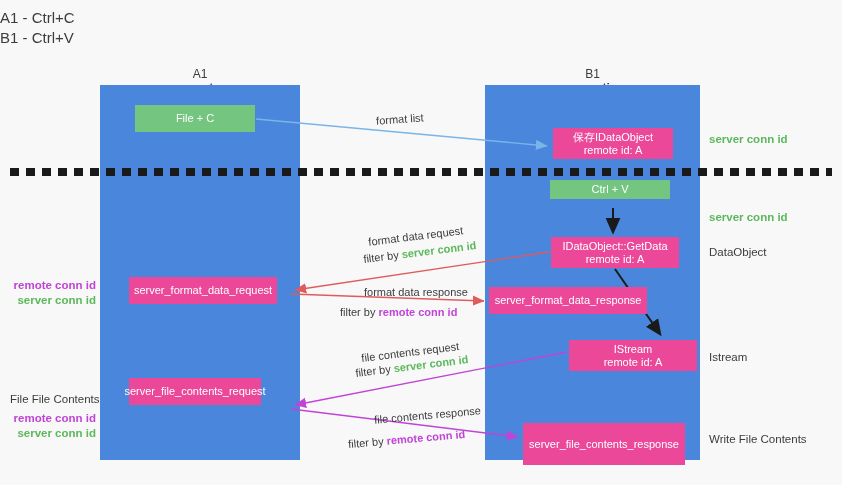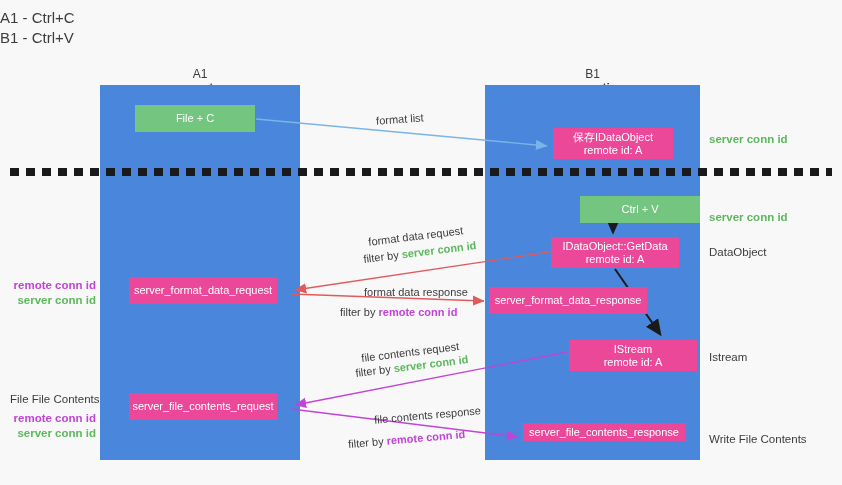--- a/index.html
+++ b/index.html
@@ -38,27 +38,27 @@
     text-align:center;color:#ffffff;font-size:11px;line-height:13px;
     box-sizing:border-box;
   }
   .box.green{background:#73c580;}
   .box.orange{background:#ec4899;}
   .box span{display:block;white-space:nowrap;}
 
   
   #box-ctrl-c{left:135px;top:105px;width:120px;height:27px;}
   #box-save-idataobject{left:553px;top:128px;width:120px;height:31px;}
-  #box-ctrl-v{left:580px;top:180px;width:120px;height:27px;margin-top:16px;}
+  #box-ctrl-v{left:550px;top:180px;width:120px;height:19px;}
   #box-getdata{left:551px;top:237px;width:128px;height:31px;}
   #box-format-req{left:129px;top:277px;width:148px;height:27px;}
   #box-format-resp{left:489px;top:287px;width:158px;height:27px;}
   #box-istream{left:569px;top:340px;width:128px;height:31px;}
-  #box-file-req{left:129px;top:393px;width:148px;height:27px;justify-content:center;}
-  #box-file-resp{left:523px;top:423px;width:162px;height:18px;}
+  #box-file-req{left:129px;top:378px;width:132px;height:27px;justify-content:center;}
+  #box-file-resp{left:523px;top:423px;width:162px;height:42px;}
 
   
   #dash-separator{
     position:absolute;left:10px;top:168px;width:822px;height:8px;
     background:repeating-linear-gradient(to right,#1a1a1a 0 9px,rgba(0,0,0,0) 9px 16px);
   }
 
   
   .sidelabel{position:absolute;font-size:11.5px;line-height:15px;white-space:nowrap;}
   .green-txt{color:#5cb85c;font-weight:bold;}

